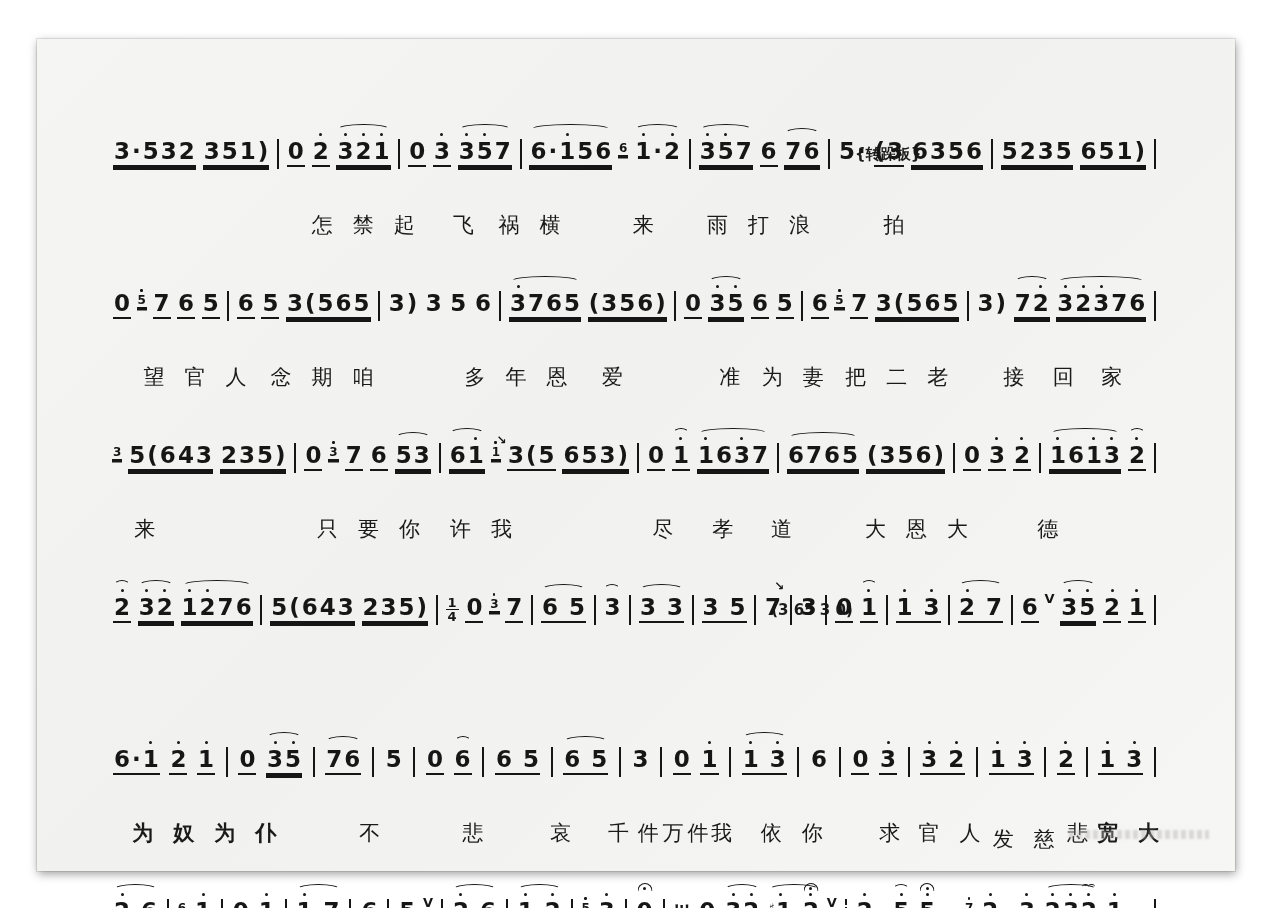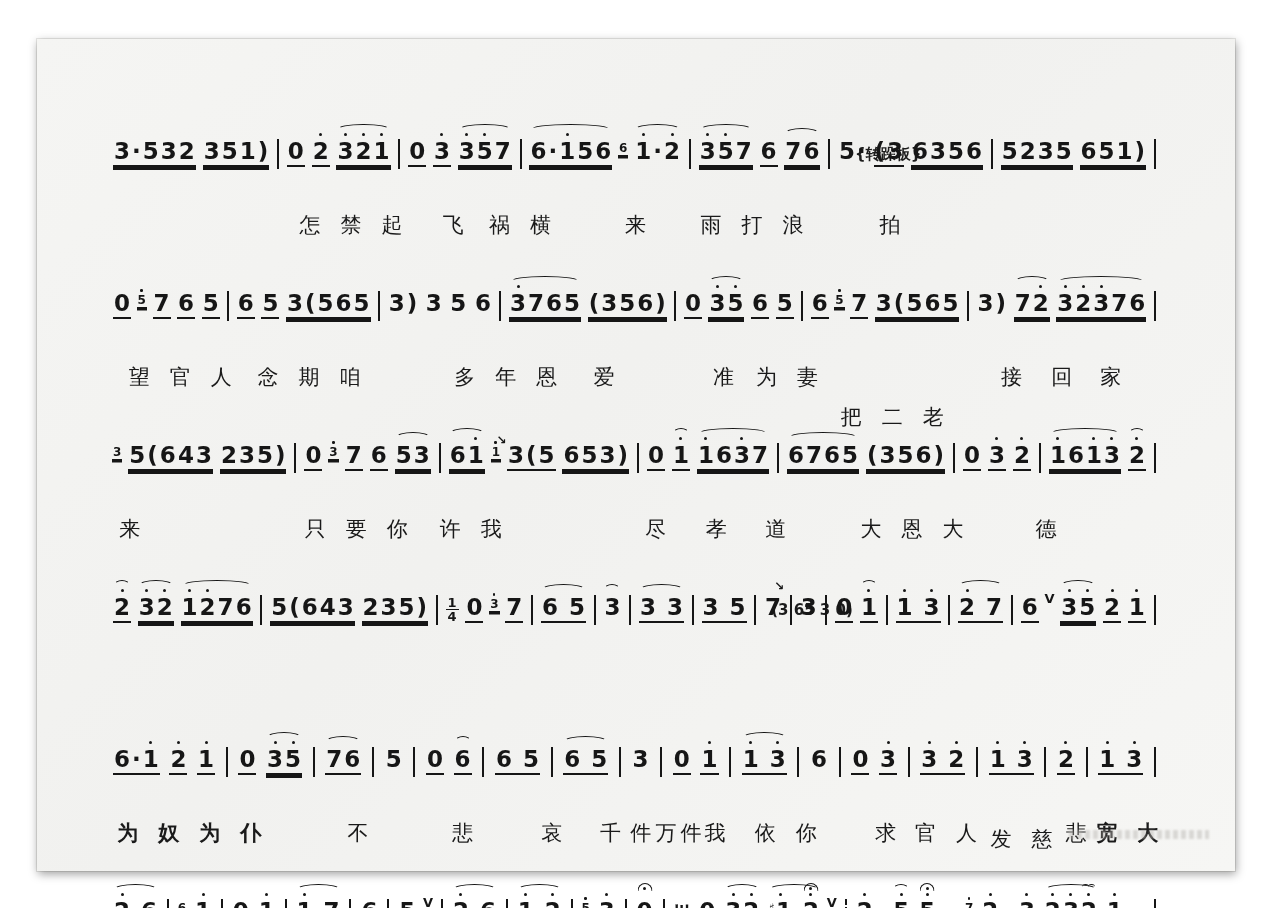--- a/index.html
+++ b/index.html
@@ -38,21 +38,21 @@
   .g i.aw{top:-12px;}
   .bar{width:2px;height:30px;background:#161616;margin:0 3px;transform:translateY(4px);}
   .dbar{width:0;height:30px;border-left:2px dashed #161616;margin:0 3px;transform:translateY(4px);}
   .brm{font-size:13px;font-weight:700;transform:translateY(-16px);margin:0 1px;}
   .free{font-size:21px;font-weight:700;transform:translateY(1px);}
   .dash{font-size:22px;font-weight:700;transform:translateY(-2px);margin:0 3px;}
   .ts{display:inline-flex;flex-direction:column;align-items:center;font-size:13px;
     line-height:1.05;transform:translateY(3px);margin:0 2px;}
   .ts .tsn{border-bottom:1.4px solid #161616;padding:0 2px;}
   .ann{position:absolute;top:10px;font-size:15px;font-weight:700;color:#1c1c1c;white-space:nowrap;}
-  .lrow{position:absolute;left:1px;right:0;top:76px;height:26px;}
+  .lrow{position:absolute;left:16px;right:0;top:76px;height:26px;}
   .lyr{position:absolute;top:0;font-size:21px;color:#1a1a1a;letter-spacing:20px;
     white-space:nowrap;font-weight:500;}
   .footer{position:absolute;left:0;right:0;bottom:26px;display:flex;align-items:flex-end;
     justify-content:center;gap:10px;color:#333;font-size:16px;}
   .fline{display:inline-block;width:32px;height:0;border-bottom:1.4px solid #9a9a9a;
     margin-bottom:3px;}
   .wm{position:absolute;right:26px;bottom:32px;width:140px;height:9px;opacity:.45;
     background:repeating-linear-gradient(90deg,#b5b2ae 0 5px,transparent 5px 8px);
     filter:blur(1.1px);}
 </style>
@@ -135,21 +135,21 @@
           <span class="tk u2"><i class="arc hi"></i><span class="chs"><span class="ch">3<i class="da"></i></span><span class="ch">2<i class="da"></i></span><span class="ch">3<i class="da"></i></span><span class="ch">7</span><span class="ch">6</span></span></span>
           <span class="bar"></span>
         </div>
         <div class="lrow">
           <span class="lyr" style="left: 1.6%;">望官人</span>
           <span class="lyr" style="left: 13.9%;">念期咱</span>
           <span class="lyr" style="left: 32.7%; text-align: center;">多年恩</span>
           <span class="lyr" style="left: 46%;">爱</span>
           <span class="lyr" style="left: 57.4%;">准</span>
           <span class="lyr" style="left: 61.5%; text-align: center;">为妻</span>
-          <span class="lyr" style="left: 69.6%; margin-top: 40px;">把二老</span>
+          <span class="lyr" style="left: 69.6%;">把二老</span>
           <span class="lyr" style="left: 84.9%;">接</span>
           <span class="lyr" style="left: 89.7%;">回</span>
           <span class="lyr" style="left: 94.4%;">家</span>
         </div>
       </div>
       <div class="sys">
         <div class="nrow">
           <span class="tk g"><span class="chs"><span class="ch">3</span></span></span>
           <span class="tk u2"><span class="chs"><span class="ch">5</span><span class="ch">(</span><span class="ch">6</span><span class="ch">4</span><span class="ch">3</span></span></span>
           <span class="tk u2"><span class="chs"><span class="ch">2</span><span class="ch">3</span><span class="ch">5</span><span class="ch">)</span></span></span>

